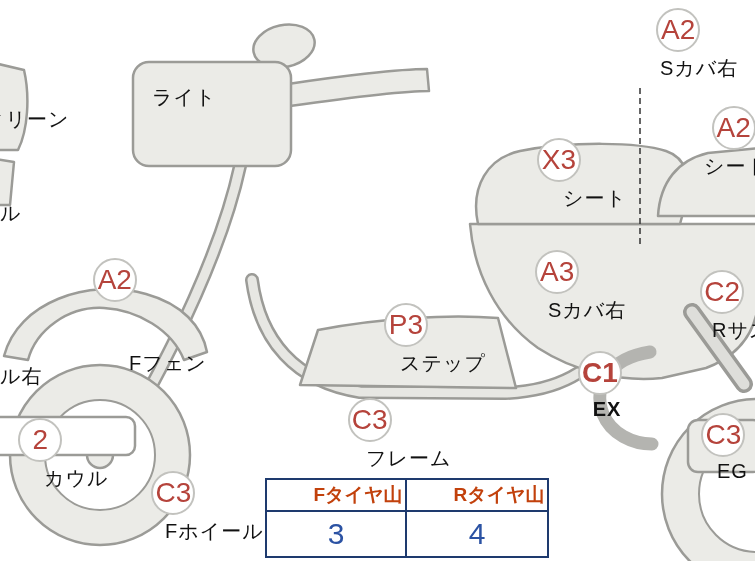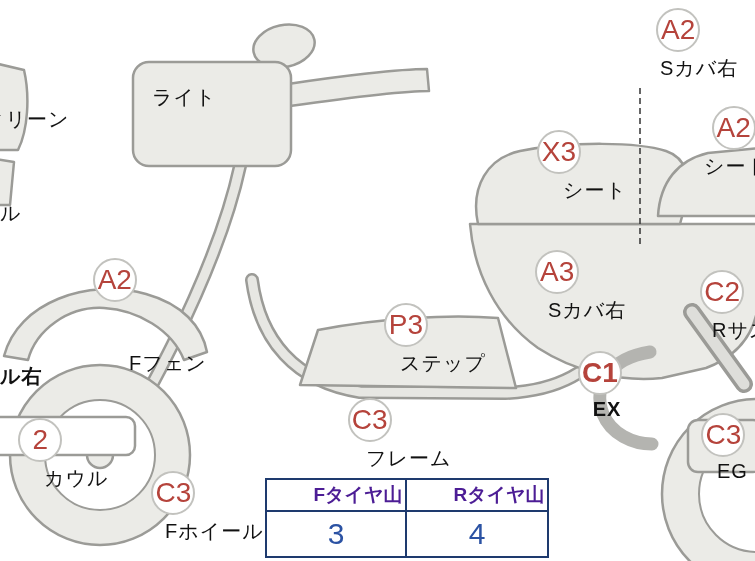--- a/index.html
+++ b/index.html
@@ -35,21 +35,21 @@
     white-space:nowrap; letter-spacing:1px;
   }
 
   .tire-table {
     position:absolute; left:265px; top:478px; width:284px; z-index:3;
     display:grid; grid-template-columns:1fr 1fr;
     border:2px solid #1e3a6e; background:#ffffff; box-sizing:border-box;
   }
   .tt-header {
     height:30px; display:flex; align-items:center; justify-content:center;
-    font-size:19px; font-weight:bold; color:#4c1d95;
+    font-size:19px; font-weight:bold; color:#c2410c;
     border-bottom:2px solid #1e3a6e;
     padding-left:44px;
   }
   .tt-header.first, .tt-value.first { border-right:2px solid #1e3a6e; }
   .tt-value {
     height:44px; display:flex; align-items:center; justify-content:center;
     font-size:30px; color:#2b52a3;
   }
 </style>
 </head>
@@ -121,21 +121,21 @@
     <div class="code-label" style="margin-left:14px;">ライト</div>
   </div>
 
   <div class="callout" style="left:678px; top:106px;">
     <div class="code-circle">
         <span>A2</span>
       </div>
     <div class="code-label" style="margin-left:26px;">シートカ</div>
   </div>
 
-  <div class="callout" style="left:491px; top:130px;">
+  <div class="callout" style="left:491px; top:138px;">
     <div class="code-circle">
         <span>X3</span>
       </div>
     <div class="code-label" style="margin-left:72px;">シート</div>
   </div>
 
   <div class="callout" style="left:23px; top:258px;">
     <div class="code-circle">
         <span>A2</span>
       </div>
@@ -193,21 +193,21 @@
 
   <div class="callout" style="left:83px; top:471px;">
     <div class="code-circle">
         <span>C3</span>
       </div>
     <div class="code-label" style="margin-left:82px;">Fホイール</div>
   </div>
 
   <div class="partial-label" style="left:-16px; top:106px;">クリーン</div>
   <div class="partial-label" style="left:0px; top:200px;">ル</div>
-  <div class="partial-label" style="left:0px; top:363px;font-weight:bold;">ル右</div>
+  <div class="partial-label" style="left:0px; top:363px;">ル右</div>
 
   <div class="tire-table">
     <div class="tt-header first">Fタイヤ山</div>
     <div class="tt-header">Rタイヤ山</div>
     <div class="tt-value first">3</div>
     <div class="tt-value">4</div>
   </div>
 
 </div>
 

